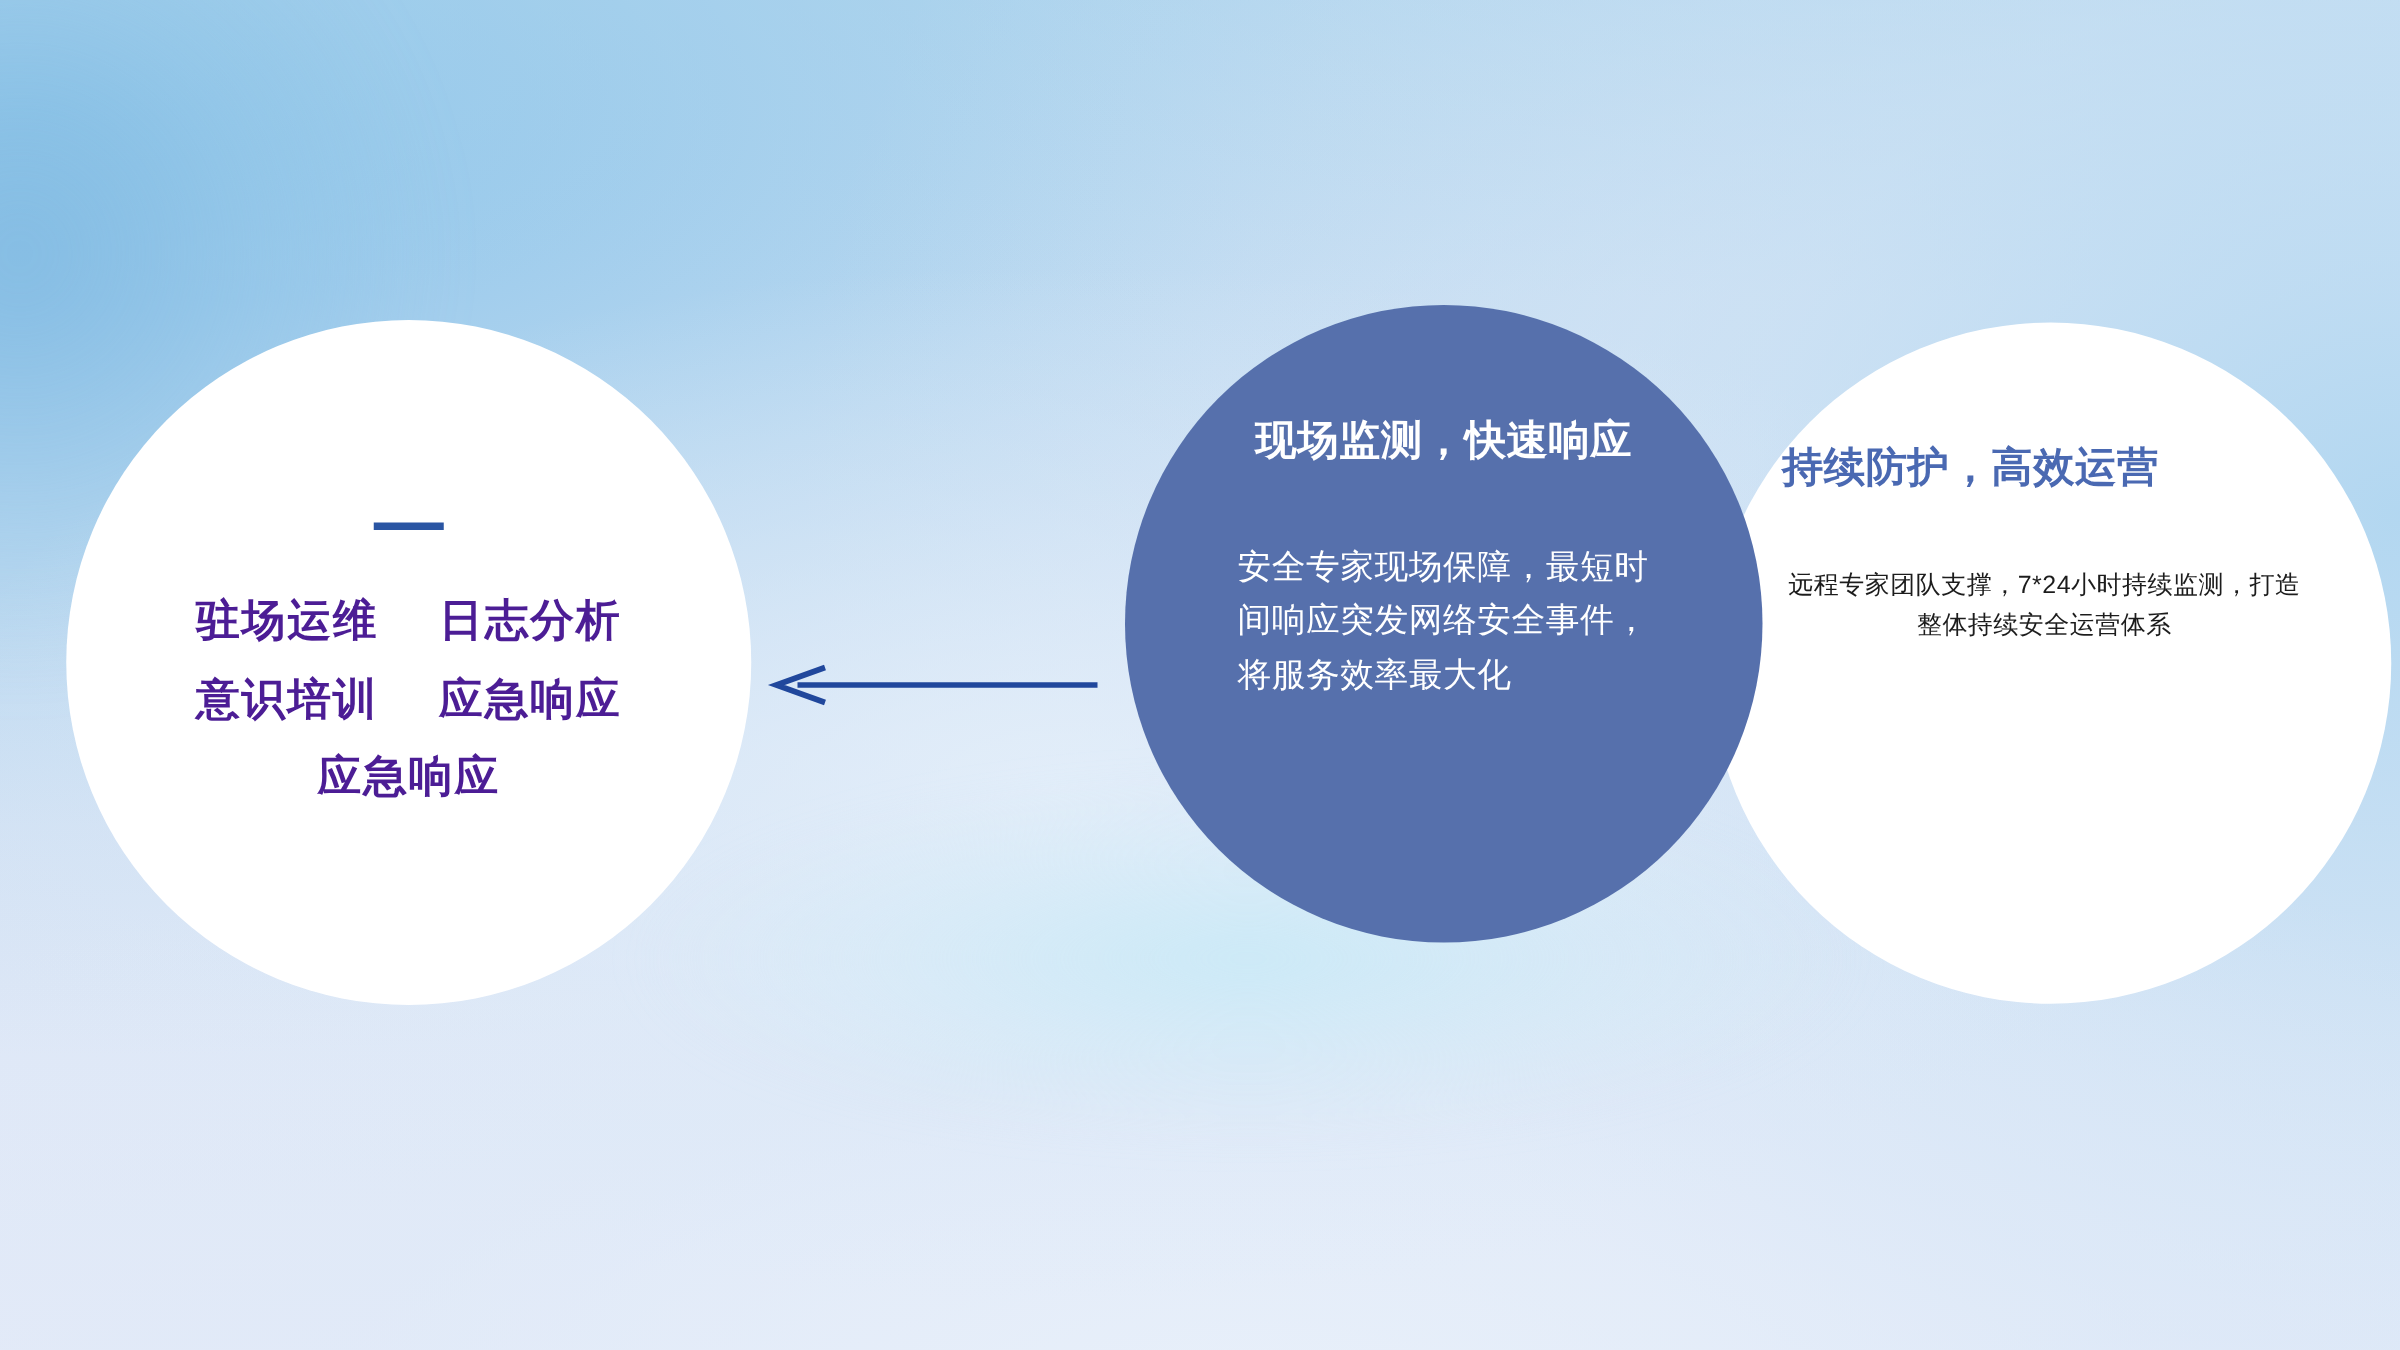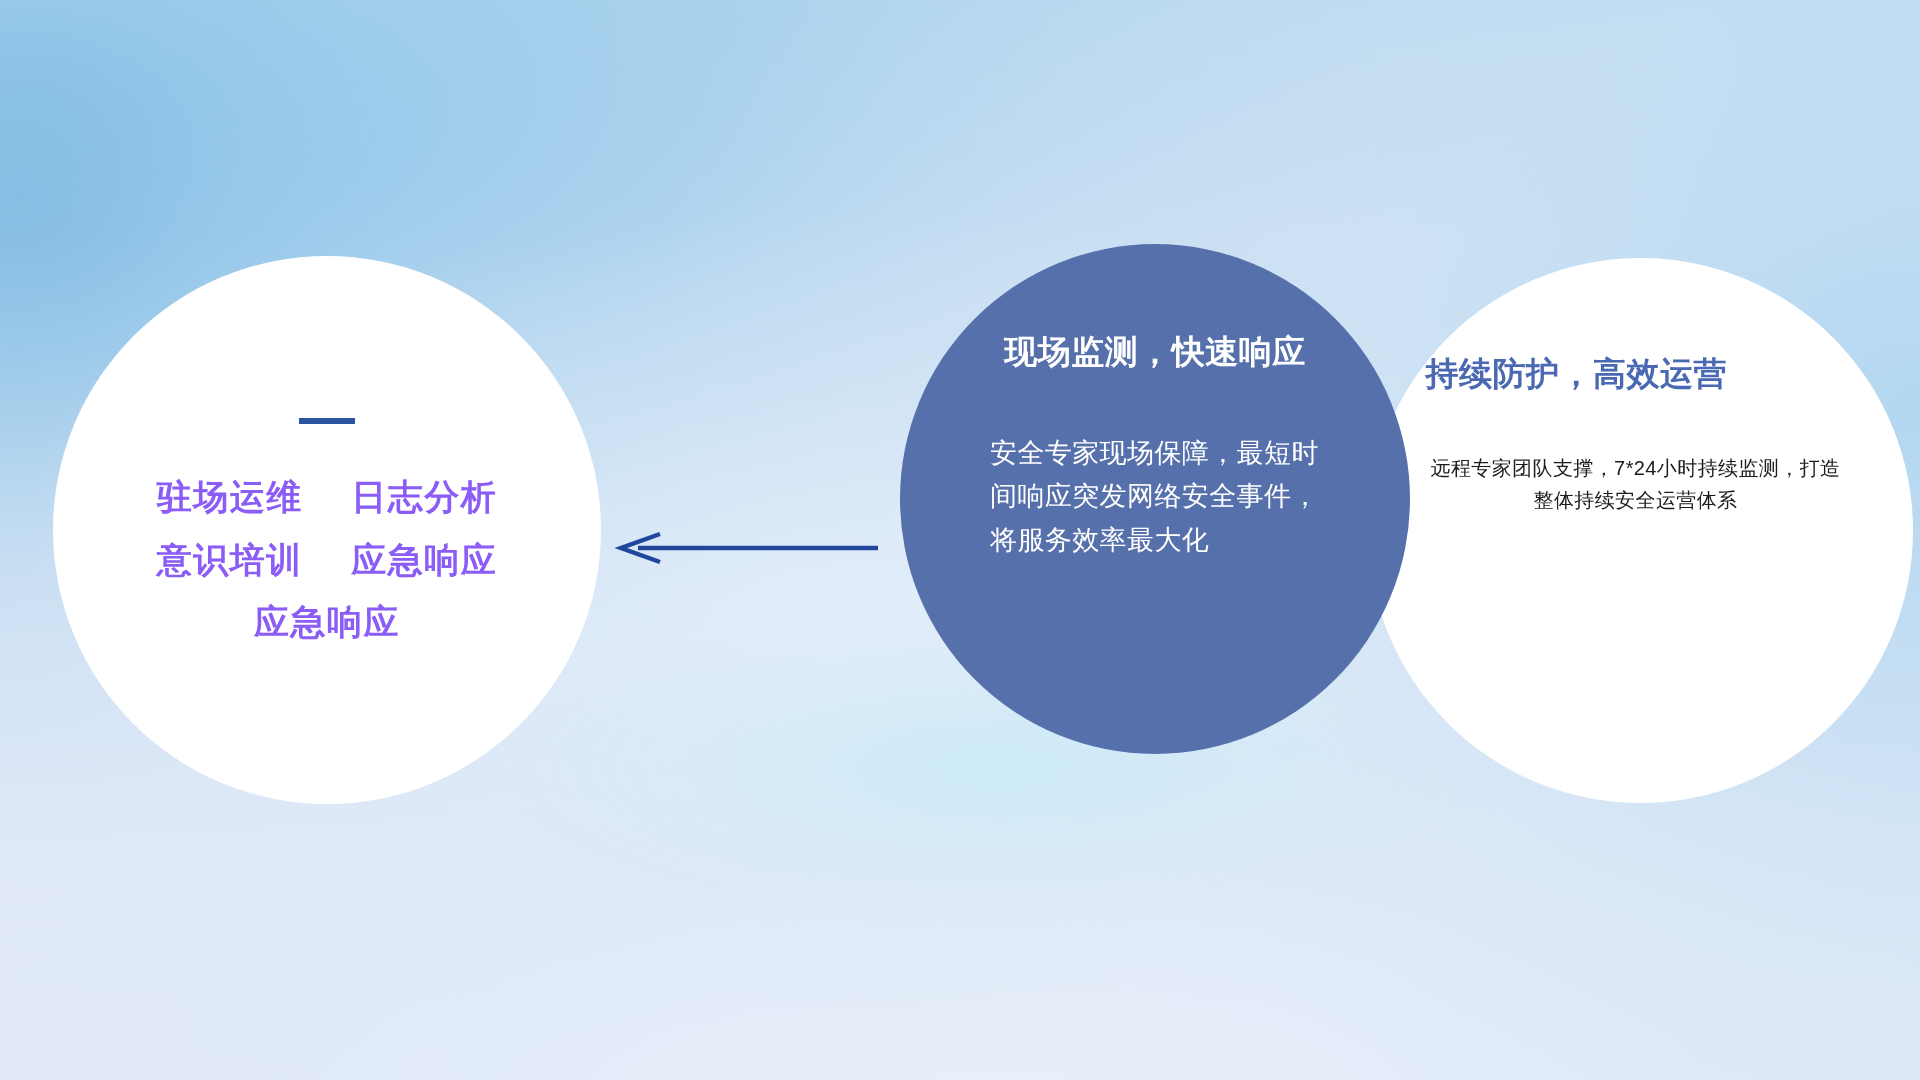--- a/index.html
+++ b/index.html
@@ -121,21 +121,21 @@
     background: #2a55a3;
     margin-bottom: 54px;
   }
   .left-lines {
     display: flex;
     flex-direction: column;
     align-items: center;
     gap: 24px;
   }
   .left-line {
-    color: #8b5cf6;
+    color: #4c1d95;
     font-size: 35px;
     font-weight: bold;
     letter-spacing: 1.5px;
     white-space: nowrap;
     line-height: 1.1;
   }
   .left-line .gap {
     display: inline-block;
     width: 26px;
   }

